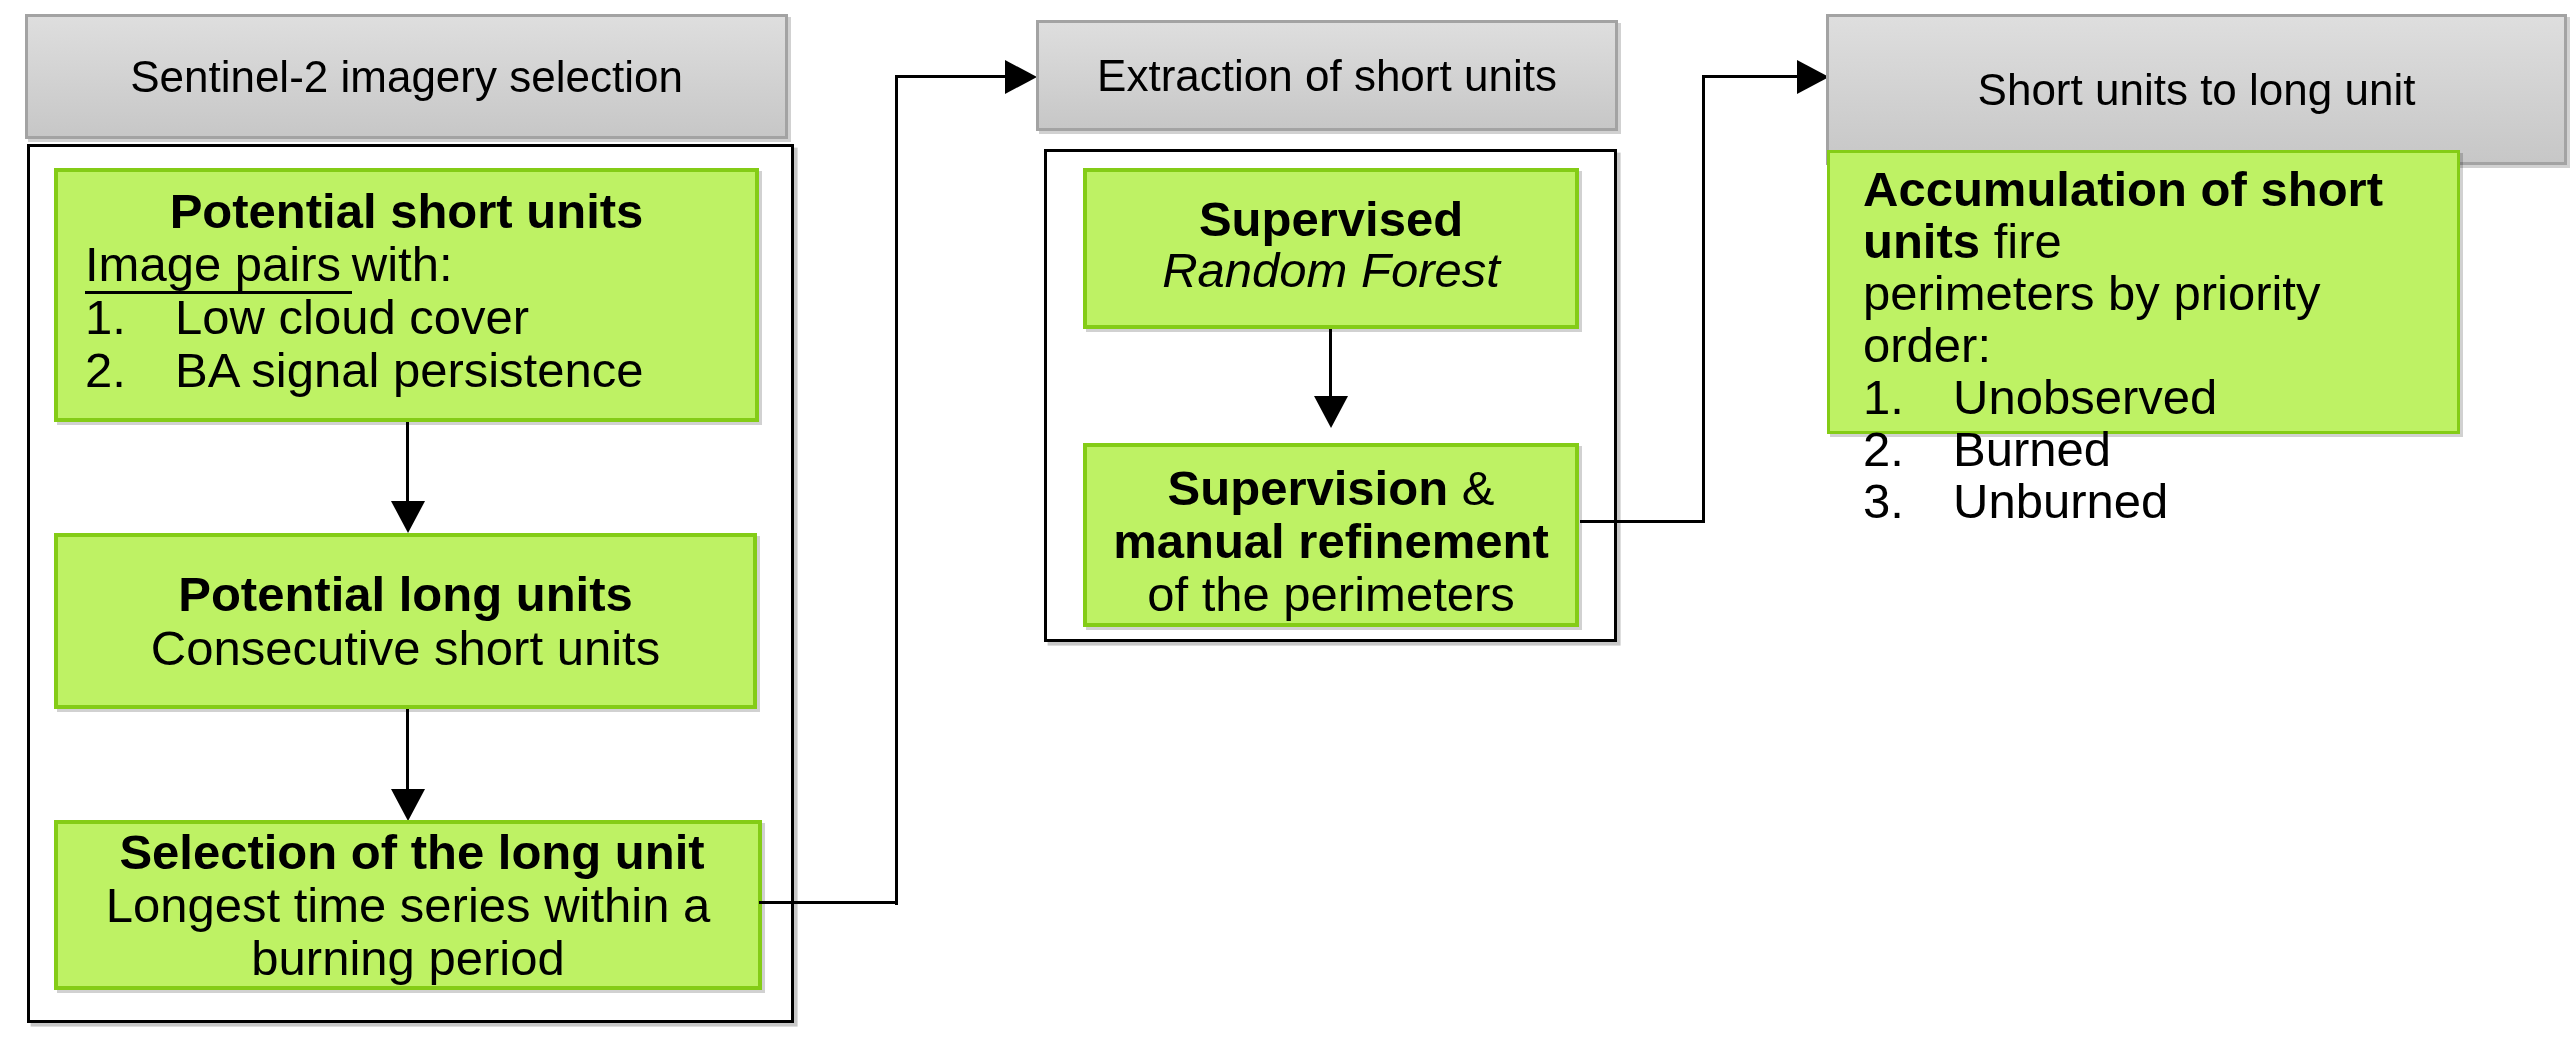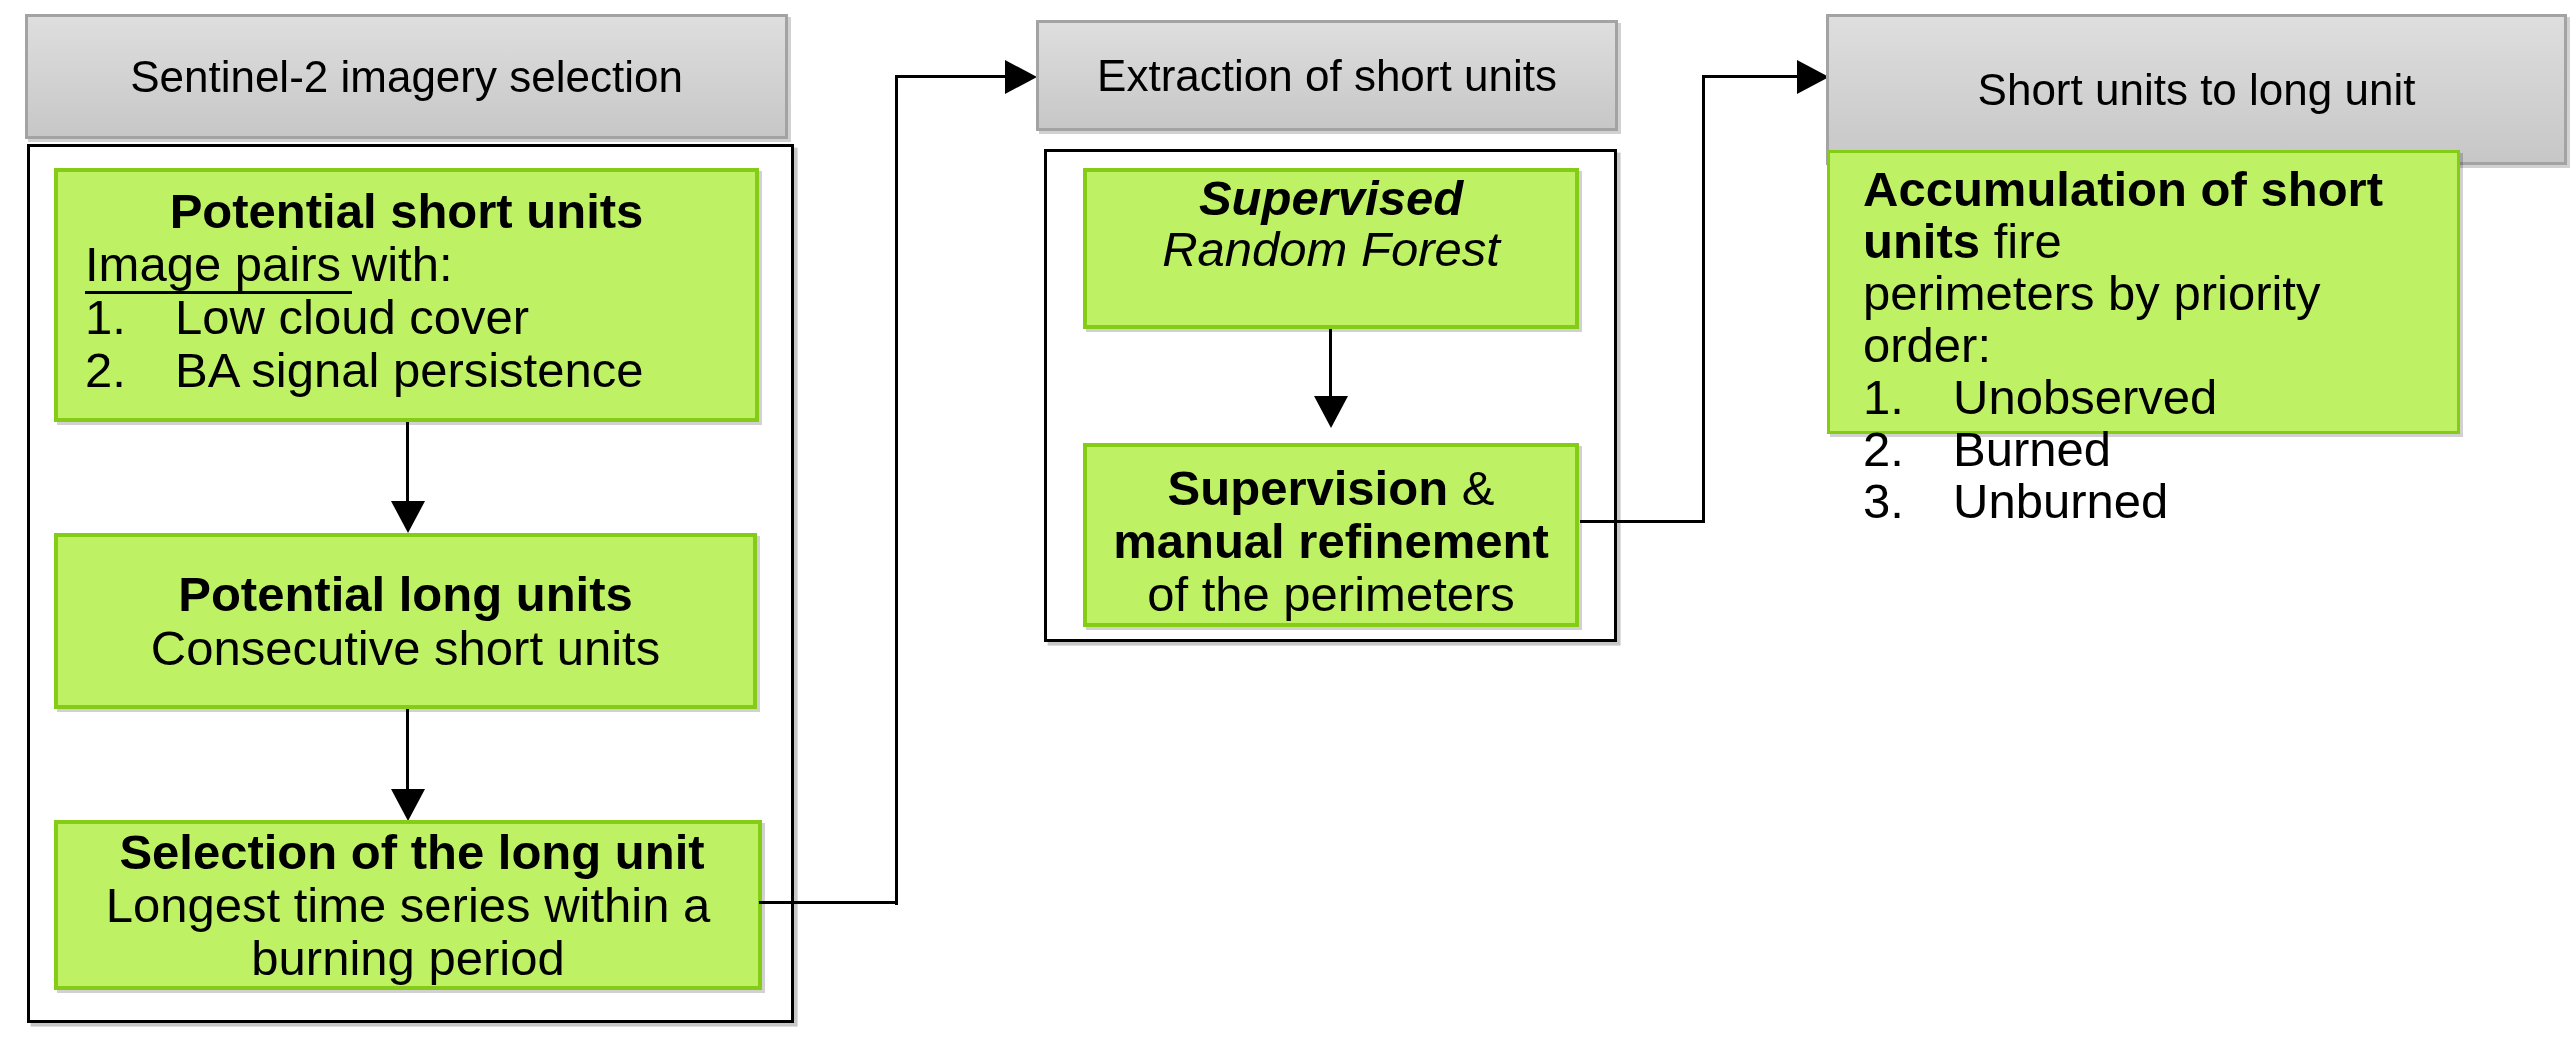--- a/index.html
+++ b/index.html
@@ -91,21 +91,21 @@
 <div class="hline" style="left:897px;top:75px;width:111px;"></div>
 <div class="arr-right" style="left:1005px;top:60px;"></div>
 
 <div class="hdr" style="left:1036px;top:20px;width:582px;height:111px;line-height:57px;">
   <div>Extraction of short units</div>
 </div>
 
 <div class="outer" style="left:1044px;top:149px;width:573px;height:493px;"></div>
 
 <div class="inner" style="left:1083px;top:168px;width:496px;height:161px;line-height:51px;">
-  <div class="ctr b" style="margin-top:1px;font-style:italic;">Supervised</div>
+  <div class="ctr b" style="margin-top:22px;">Supervised</div>
   <div class="ctr i">Random Forest</div>
 </div>
 
 <div class="vline" style="left:1329px;top:329px;height:67px;"></div>
 <div class="arr-down" style="left:1314px;top:396px;"></div>
 
 <div class="inner" style="left:1083px;top:427px;width:496px;height:184px;line-height:53px;margin-top:16px;">
   <div class="ctr" style="margin-top:15px;"><span class="b">Supervision</span><span> &amp;</span></div>
   <div class="ctr b">manual refinement</div>
   <div class="ctr">of the perimeters</div>

